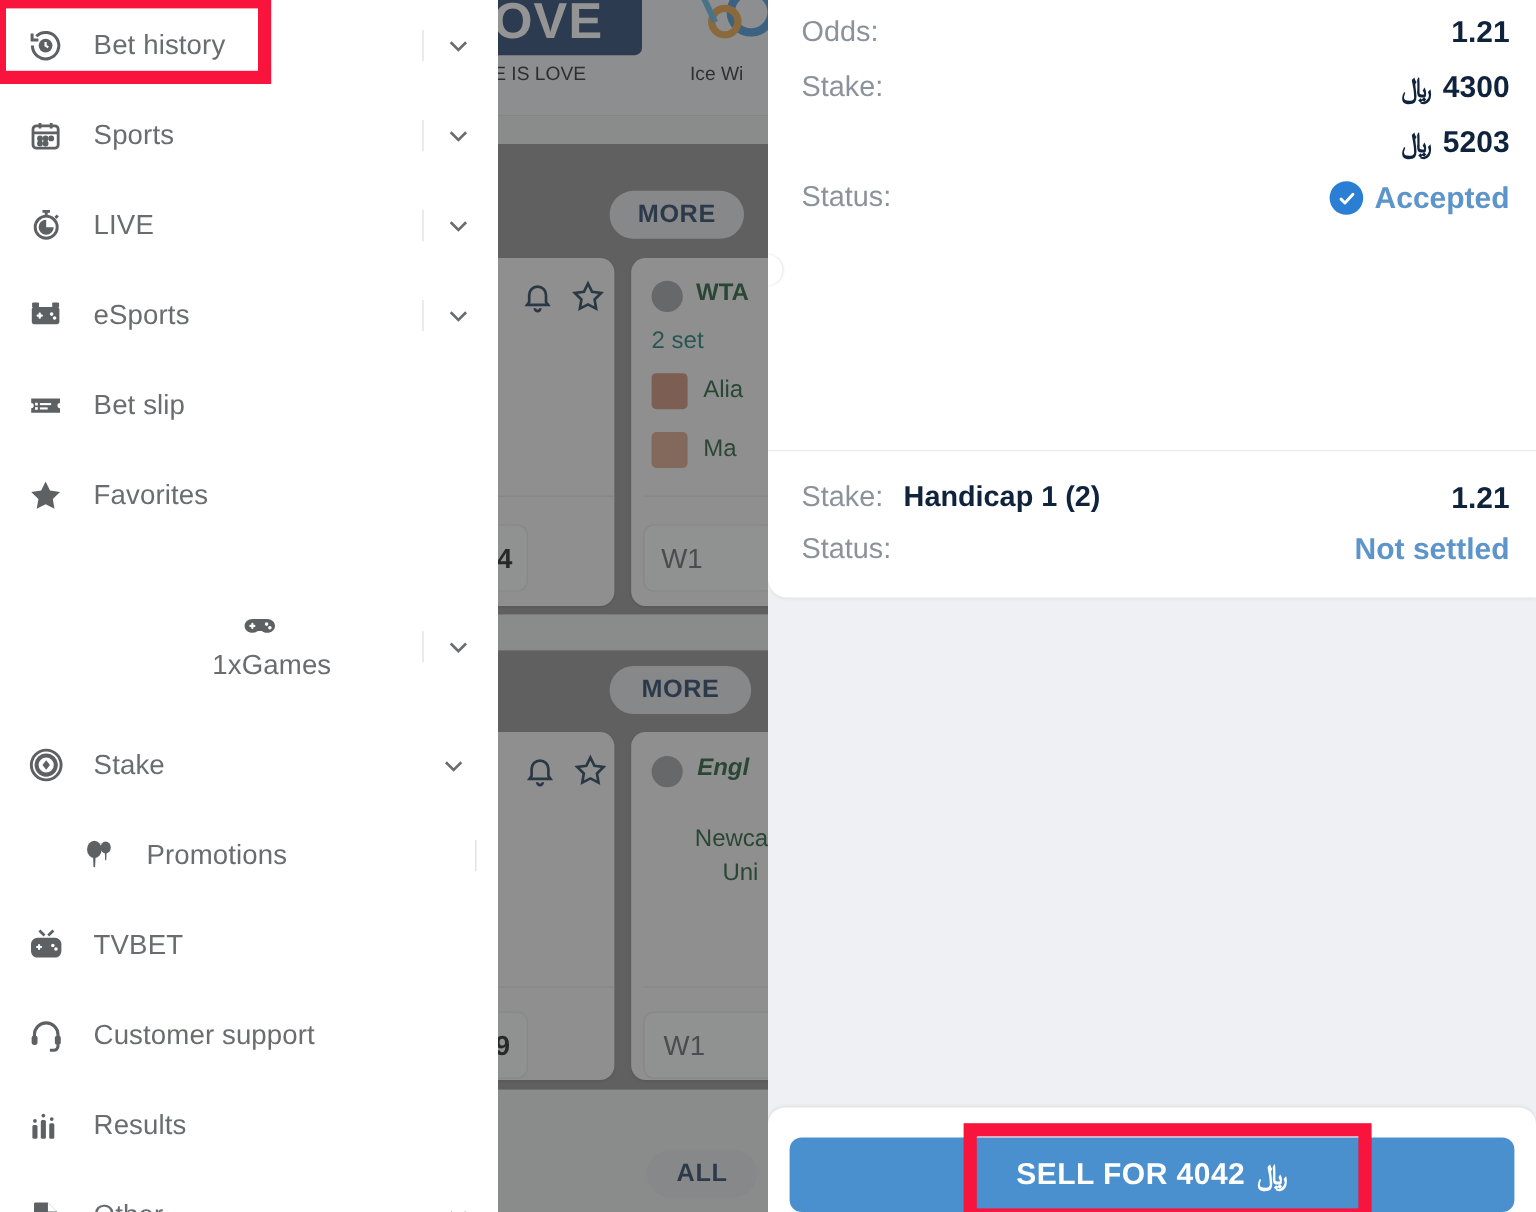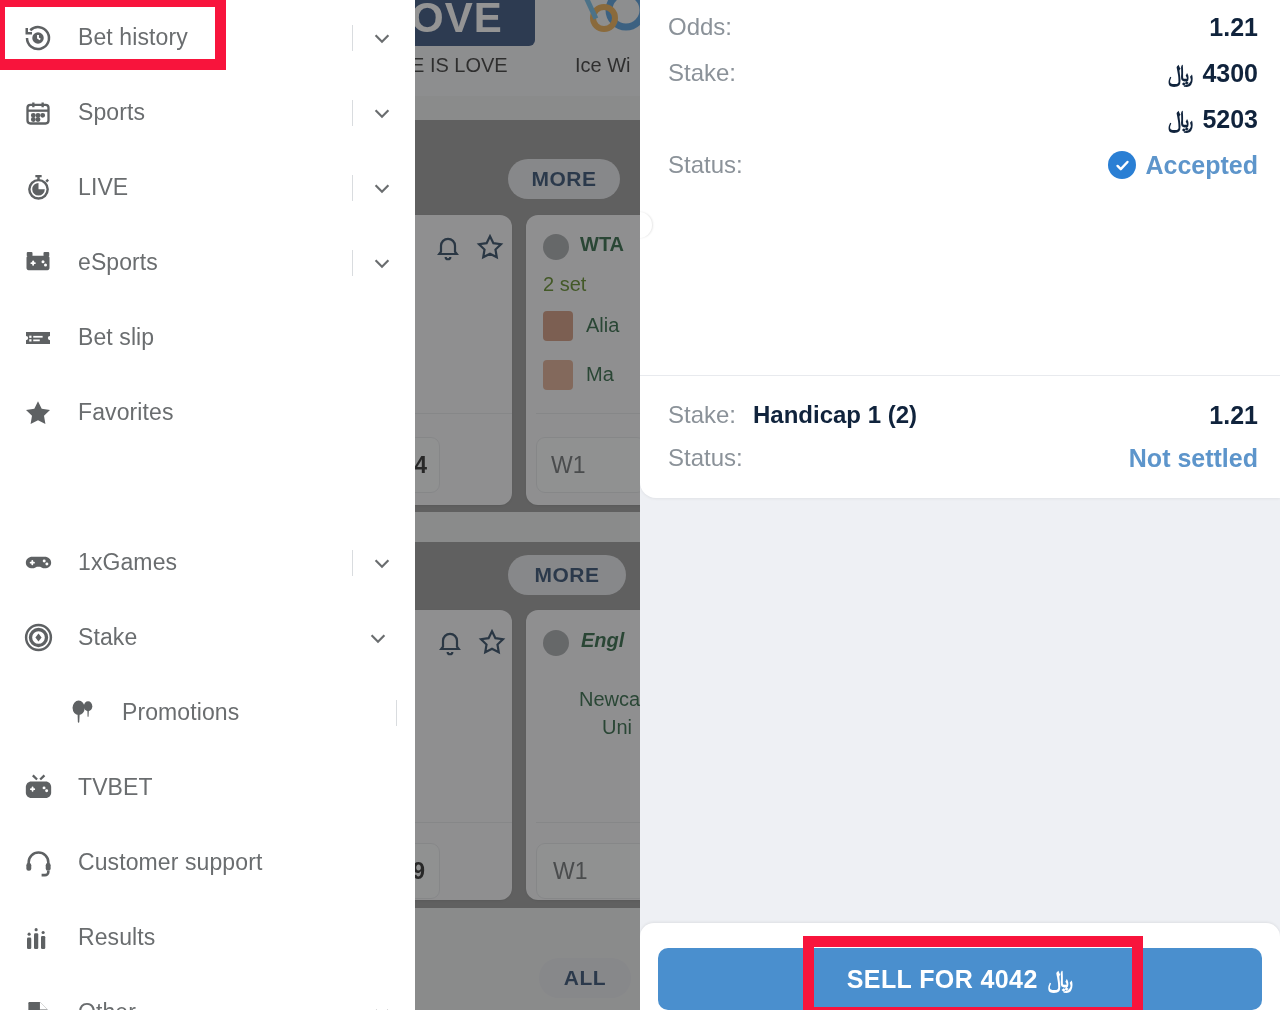--- a/index.html
+++ b/index.html
@@ -56,21 +56,21 @@
     background:#1b3a6b;border-radius:6px;
     color:#ffffff;font-weight:bold;font-size:42px;
     display:flex;align-items:center;justify-content:flex-start;
     padding-left:4px;box-sizing:border-box;letter-spacing:1px;
     font-family:"Liberation Sans",sans-serif;
   }
   .banner-ring{
     position:absolute;right:-12px;top:-12px;width:78px;height:60px;
   }
   .mid-caption{
-    position:absolute;top:52px;font-size:20px;color:#1d1d1d;
+    position:absolute;top:52px;font-size:16px;color:#1d1d1d;
     white-space:nowrap;
   }
   .mid-cap-a{left:-4px;top:54px;}
   .mid-cap-b{left:160px;top:54px;}
   .mid-band{
     position:absolute;left:0;width:225px;background:#e9eaec;
   }
   .more-pill{
     position:absolute;height:40px;border-radius:20px;background:#e2e4e8;
     color:#18375e;font-weight:bold;font-size:21px;
@@ -214,21 +214,21 @@
 
         <div class="hr" style="left:0;top:198px;width:182px;"></div>
         <div class="oddbox" style="left:10px;top:222px;width:100px;height:56px;justify-content:flex-end;padding-right:12px;">
           <span>1.74</span>
         </div>
       </div>
 
       <div class="mcard" style="left:111px;top:215px;width:196px;height:290px;">
         <div class="sport-dot" style="left:17px;top:19px;"></div>
         <div class="lbl" style="left:54px;top:18px;font-weight:bold;">WTA</div>
-        <div class="lbl" style="left:17px;top:58px;color:#4d7c0f;">2 set</div>
+        <div class="lbl" style="left:17px;top:58px;color:#0f766e;">2 set</div>
         <div class="face" style="left:17px;top:96px;"></div>
         <div class="lbl" style="left:60px;top:99px;">Alia</div>
         <div class="face b" style="left:17px;top:145px;"></div>
         <div class="lbl" style="left:60px;top:148px;">Ma</div>
         <div class="hr" style="left:10px;top:198px;width:186px;"></div>
         <div class="oddbox w" style="left:10px;top:222px;width:110px;height:56px;padding-left:14px;">
           <span>W1</span>
         </div>
       </div>
 
@@ -372,21 +372,21 @@
           <path d="M12 2.6l2.95 6.02 6.65.95-4.8 4.67 1.13 6.6L12 17.72 6.07 20.84l1.13-6.6-4.8-4.67 6.65-.95z"></path>
         </svg>
       </span>
       <span class="nav-label">Favorites</span>
       <span class="nav-right">
         <i class="nav-sep hidden"></i>
       </span>
     </div>
 
 
-    <div class="nav-item" style="top:525px;">
+    <div class="nav-item" style="top:501px;flex-direction:column;">
       <span class="nav-icon">
         <svg width="31" height="31" viewBox="0 0 24 24" fill="currentColor">
           <path d="M7.3 7.6h9.4c2.9 0 5.1 2 5.1 4.5s-2.2 4.4-5.1 4.4c-1.6 0-2.5-.6-3.4-1.2h-2.6c-.9.6-1.8 1.2-3.4 1.2-2.9 0-5.1-1.9-5.1-4.4S4.4 7.6 7.3 7.6z"></path>
           <rect x="5.2" y="11.4" width="4" height="1.4" rx=".7" fill="#ffffff"></rect>
           <rect x="6.5" y="10.1" width="1.4" height="4" rx=".7" fill="#ffffff"></rect>
           <circle cx="16.4" cy="10.9" r="1.15" fill="#ffffff"></circle>
           <circle cx="18.5" cy="13.2" r="1.15" fill="#ffffff"></circle>
         </svg>
       </span>
       <span class="nav-label">1xGames</span>

